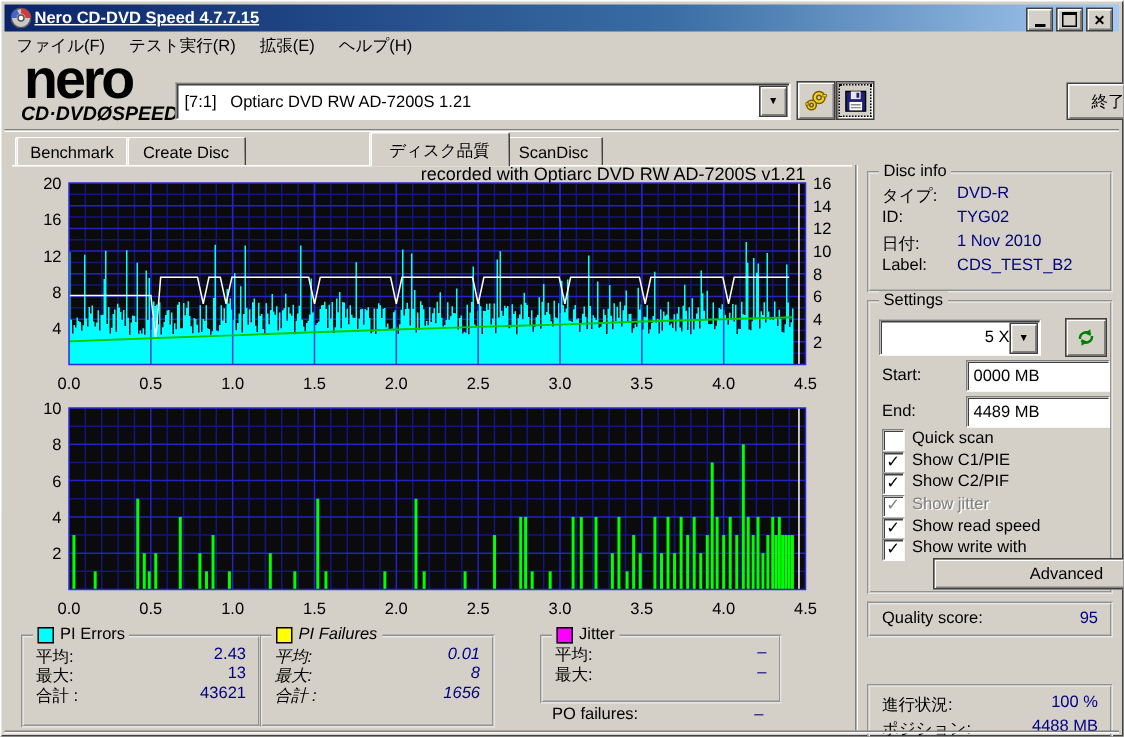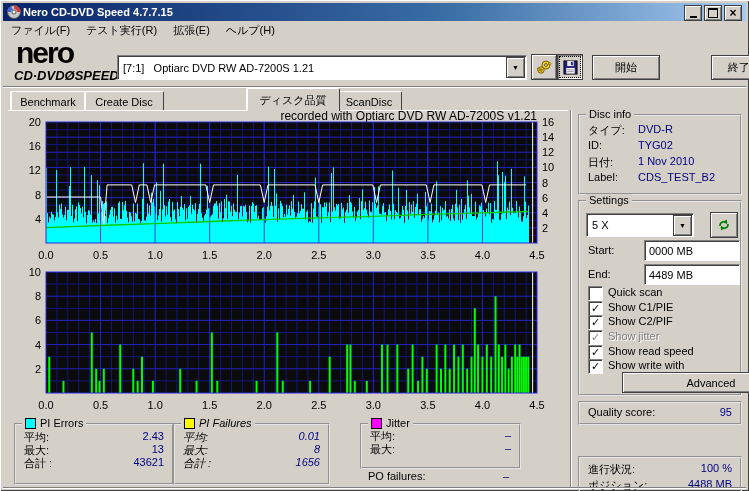--- a/index.html
+++ b/index.html
@@ -4,33 +4,33 @@
 <style>
   html,body{margin:0;padding:0;background:#808080;}
   #win{position:relative;width:749px;height:491px;background:#d4d0c8;
        font-family:"Liberation Sans","DejaVu Sans",sans-serif;font-size:11px;color:#000;
        overflow:hidden;box-shadow:inset 1px 1px 0 #fff,inset -1px -1px 0 #404040;}
   .abs{position:absolute;}
   
   .titlebar{left:3px;top:3px;width:743px;height:18px;
     background:linear-gradient(90deg,#0a246a 0%,#3a6ea5 60%,#a6caf0 100%);
     display:flex;align-items:center;}
-  .title-text{color:#fff;font-weight:bold;font-size:11px;margin-left:3px;white-space:pre;}
+  .title-text{color:#fff;font-weight:bold;font-size:11px;margin-left:3px;white-space:pre;text-decoration:underline;}
   .winbtn{width:16px;height:14px;background:#d4d0c8;border:1px solid #404040;
     box-shadow:inset 1px 1px 0 #fff,inset -1px -1px 0 #808080;
     display:inline-flex;align-items:center;justify-content:center;margin-left:2px;}
   .winbtns{position:absolute;right:4px;top:2px;display:flex;}
   .g-min{width:7px;height:2px;background:#000;margin-top:7px;}
   .g-max{width:8px;height:7px;border:1px solid #000;border-top:2px solid #000;}
   .g-close{font-size:12px;font-weight:bold;line-height:10px;}
   
   .menubar{left:3px;top:21px;width:743px;height:18px;display:flex;align-items:center;}
   .menu-item{padding:2px 8px;}
   
-  .logo-nero{left:16px;top:40px;font-size:30px;font-weight:bold;letter-spacing:-2px;line-height:26px;}
+  .logo-nero{left:16px;top:40px;font-size:37px;font-weight:bold;letter-spacing:-2px;line-height:26px;}
   .logo-sub{left:14px;top:68px;font-size:13px;font-weight:bold;font-style:italic;letter-spacing:0px;white-space:pre;}
   .combo{background:#fff;border:1px solid;border-color:#808080 #fff #fff #808080;
     box-shadow:inset 1px 1px 0 #404040;display:flex;align-items:center;}
   .combo-main{left:117px;top:55px;width:408px;height:23px;}
   .combo-text{flex:1;padding-left:5px;white-space:pre;overflow:hidden;}
   .combo-arrow{width:17px;height:19px;margin-right:1px;background:#d4d0c8;border:1px solid #404040;
     box-shadow:inset 1px 1px 0 #fff,inset -1px -1px 0 #808080;
     display:flex;align-items:center;justify-content:center;}
   .combo-arrow::after{content:"▼";font-size:7px;}
   .btn{background:#d4d0c8;border:1px solid #404040;
@@ -123,21 +123,20 @@
   <div class="abs btn pressed" style="left:557px;top:54px;width:24px;height:24px;outline:1px dotted #000;outline-offset:-3px;">
     <svg width="15" height="15" viewBox="0 0 16 16">
       <rect x="1" y="1" width="14" height="14" fill="#20207a" stroke="#000"></rect>
       <rect x="4.5" y="1" width="7" height="5.5" fill="#e8e8e8"></rect>
       <rect x="8.5" y="2" width="2" height="3.5" fill="#20207a"></rect>
       <rect x="3.5" y="8.5" width="9" height="6" fill="#fff"></rect>
       <line x1="4.5" y1="10.5" x2="11.5" y2="10.5" stroke="#888"></line>
       <line x1="4.5" y1="12.5" x2="11.5" y2="12.5" stroke="#888"></line>
     </svg>
   </div>
-  <div class="abs btn" style="left:592px;top:55px;width:66px;height:23px;">開始</div>
   <div class="abs btn" style="left:676px;top:55px;width:68px;height:23px;margin-left:35px;">終了(X)</div>
 
   <div class="abs etch-h" style="left:3px;top:86px;width:743px;"></div>
 
   <div class="abs tabline"></div>
   <div class="tab" style="left:10px;width:62px;">Benchmark</div>
   <div class="tab" style="left:84px;width:66px;">Create Disc</div>
   <div class="tab active" style="left:246px;width:80px;">ディスク品質</div>
   <div class="tab" style="left:336px;width:52px;">ScanDisc</div>
 
@@ -380,21 +379,21 @@
     <span class="rowlbl" style="top:7px;text-align:right;">タイプ:</span>
     <span class="abs navy" style="left:58px;top:7px;">DVD-R</span>
     <span class="rowlbl" style="top:23px;">ID:</span>
     <span class="abs navy" style="left:58px;top:23px;">TYG02</span>
     <span class="rowlbl" style="top:39px;">日付:</span>
     <span class="abs navy" style="left:58px;top:39px;">1 Nov 2010</span>
     <span class="rowlbl" style="top:55px;">Label:</span>
     <span class="abs navy" style="left:58px;top:55px;">CDS_TEST_B2</span>
   </div>
 
-  <div class="gbox" style="left:578px;top:200px;width:160px;height:192px;">
+  <div class="gbox" style="left:578px;top:200px;width:160px;height:192px;text-align:right;">
     <span class="legend">Settings</span>
     <div class="combo" style="position:absolute;left:6px;top:11px;width:106px;height:22px;">
       <span class="combo-text">5 X</span>
       <span class="combo-arrow"></span>
     </div>
     <div class="btn" style="position:absolute;left:130px;top:10px;width:26px;height:24px;">
       <svg width="14" height="14" viewBox="0 0 14 14">
         <path d="M3 8 A4 4 0 0 1 10 5" fill="none" stroke="#008000" stroke-width="1.6"></path>
         <path d="M10 1.5 L10 6 L5.8 4 Z" fill="#008000"></path>
         <path d="M11 6 A4 4 0 0 1 4 9" fill="none" stroke="#008000" stroke-width="1.6"></path>

